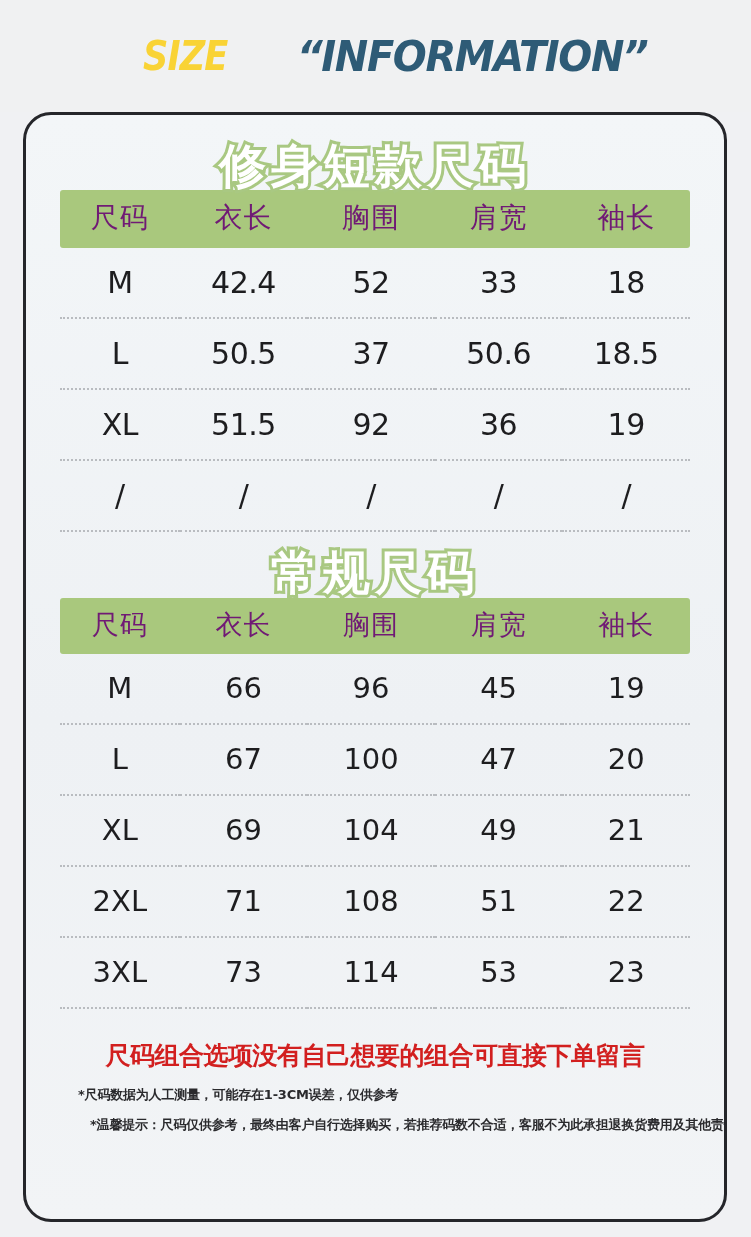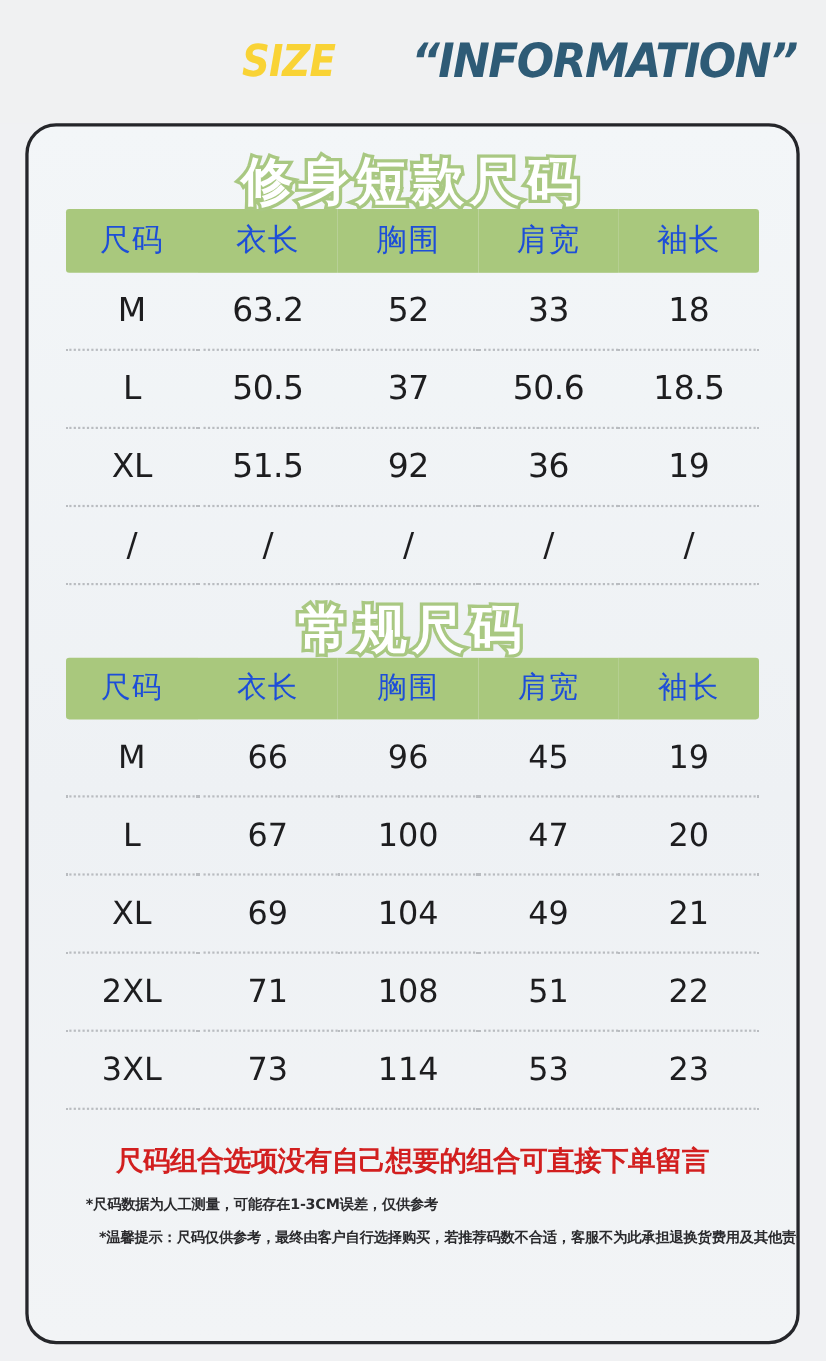--- a/index.html
+++ b/index.html
@@ -13,21 +13,21 @@
     font-family: "Liberation Sans", sans-serif;
     overflow: hidden;
     position: relative;
   }
 
   
   .page-header {
     height: 112px;
     display: flex;
     align-items: center;
-    justify-content: flex-end;
+    justify-content: center;
     padding-left: 66px;
     box-sizing: border-box;
     background: #f0f1f2;
   }
   .hdr-size {
     font-family: "DejaVu Sans", sans-serif;
     font-size: 40px;
     font-weight: bold;
     font-style: italic;
     letter-spacing: -1px;
@@ -81,21 +81,21 @@
 
   
   .tbl-wrap { padding: 0 34px; }
   table {
     width: 100%;
     border-collapse: collapse;
     table-layout: fixed;
   }
   thead th {
     background: #a9c87d;
-    color: #1d4ed8;
+    color: #701a75;
     font-family: "DejaVu Sans", sans-serif;
     font-weight: normal;
     font-size: 27px;
     padding: 9px 0 11px;
     text-align: center;
     letter-spacing: 1px;
   }
   thead th:first-child { border-radius: 3px 0 0 3px; }
   thead th:last-child  { border-radius: 0 3px 3px 0; }
 
@@ -173,21 +173,21 @@
           <th>尺码</th>
           <th>衣长</th>
           <th>胸围</th>
           <th>肩宽</th>
           <th>袖长</th>
         </tr>
       </thead>
       <tbody>
         <tr>
           <td>M</td>
-          <td>63.2</td>
+          <td>42.4</td>
           <td>52</td>
           <td>33</td>
           <td>18</td>
         </tr>
         <tr>
           <td>L</td>
           <td>50.5</td>
           <td>37</td>
           <td>50.6</td>
           <td>18.5</td>

